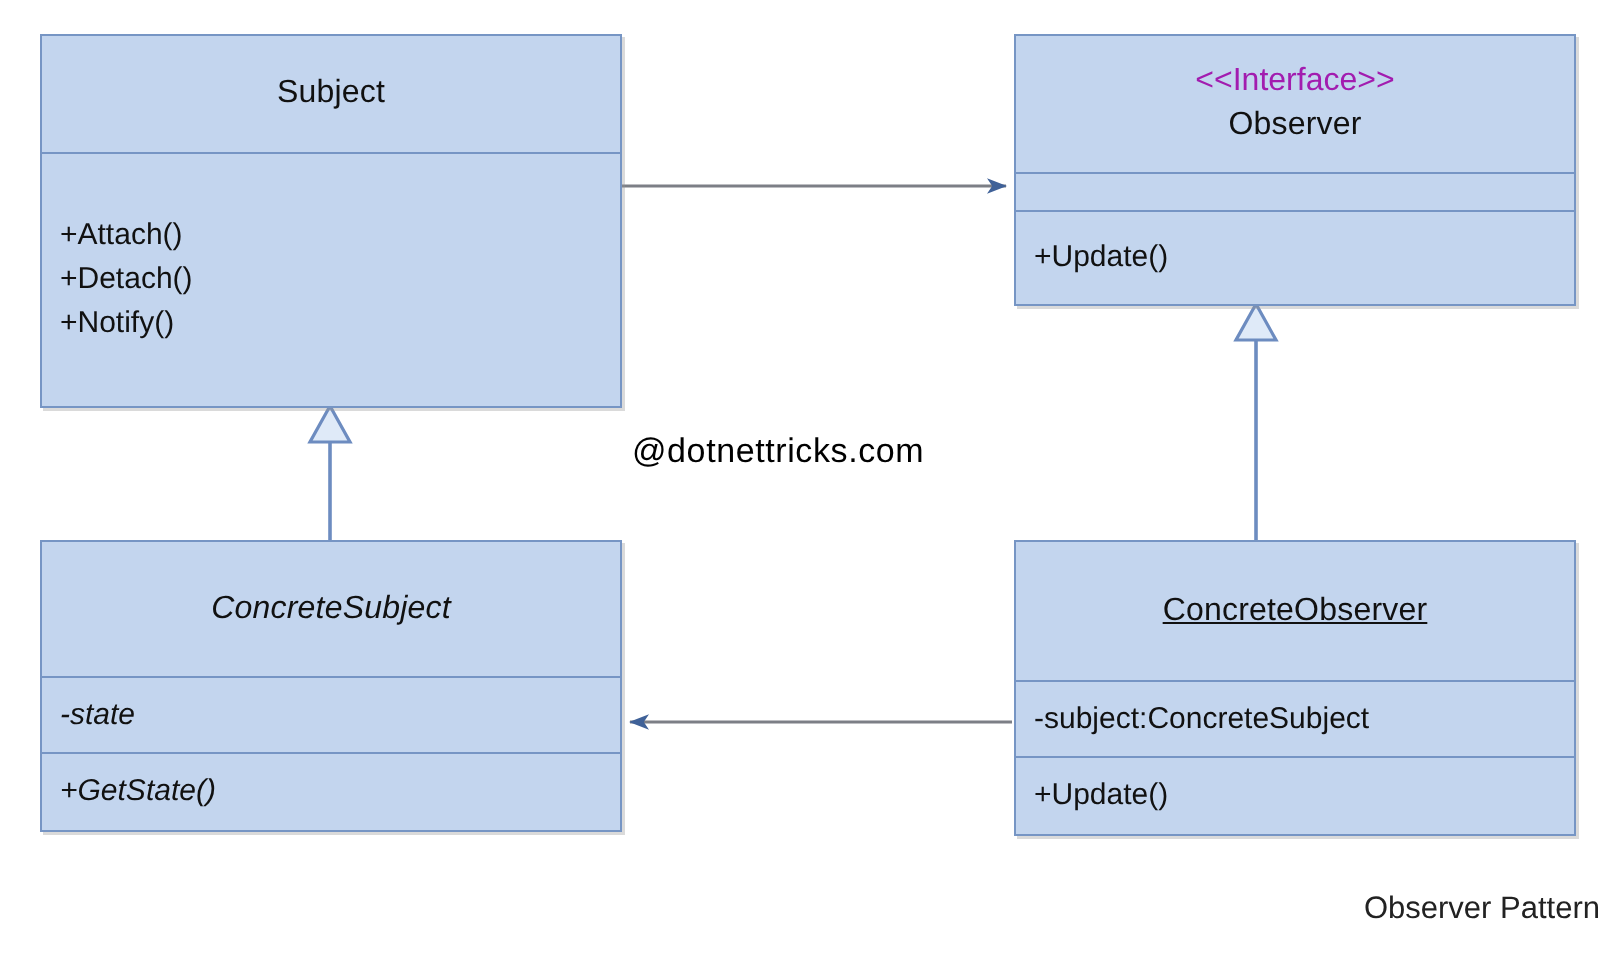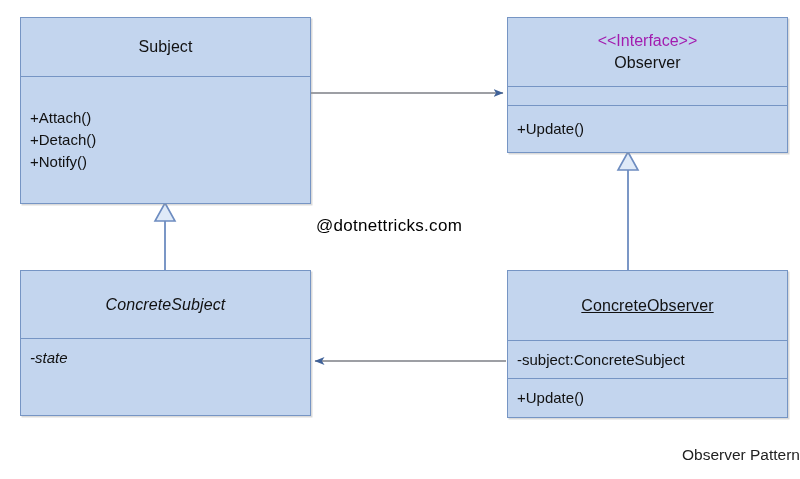--- a/index.html
+++ b/index.html
@@ -167,20 +167,23 @@
     </div>
   </div>
 
   <div class="uml-class" style="left:20px; top:270px; width:291px; height:146px;font-style:italic;">
     <div class="compartment title" style="height:67px;">
       <div class="class-name">ConcreteSubject</div>
     </div>
     <div class="compartment members" style="height:38px;">
       <div class="member">-state</div>
     </div>
+    <div class="compartment members" style="flex:1 1 auto;">
+      <div class="member">+GetState()</div>
+    </div>
   </div>
 
   <div class="uml-class" style="left:507px; top:270px; width:281px; height:148px;">
     <div class="compartment title" style="height:69px;text-decoration:underline;">
       <div class="class-name">ConcreteObserver</div>
     </div>
     <div class="compartment members" style="height:38px;">
       <div class="member">-subject:ConcreteSubject</div>
     </div>
     <div class="compartment members" style="flex:1 1 auto;">

